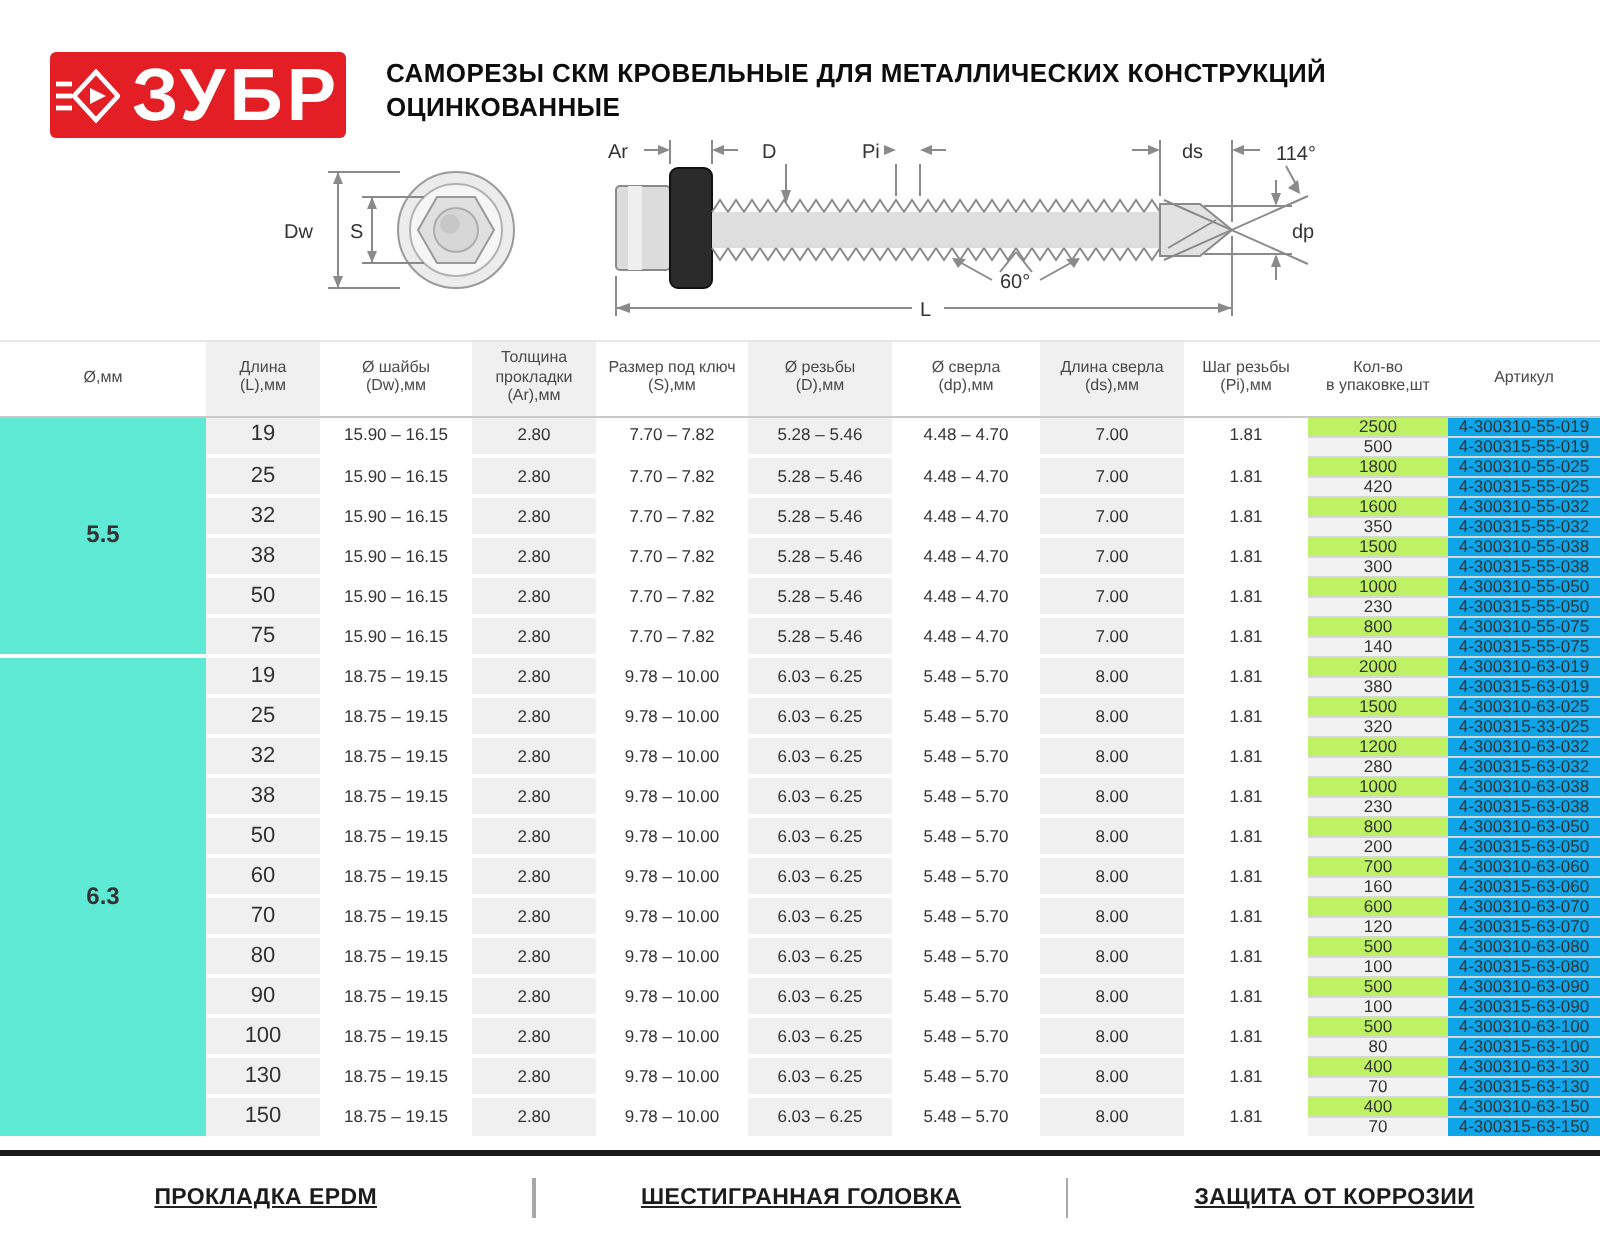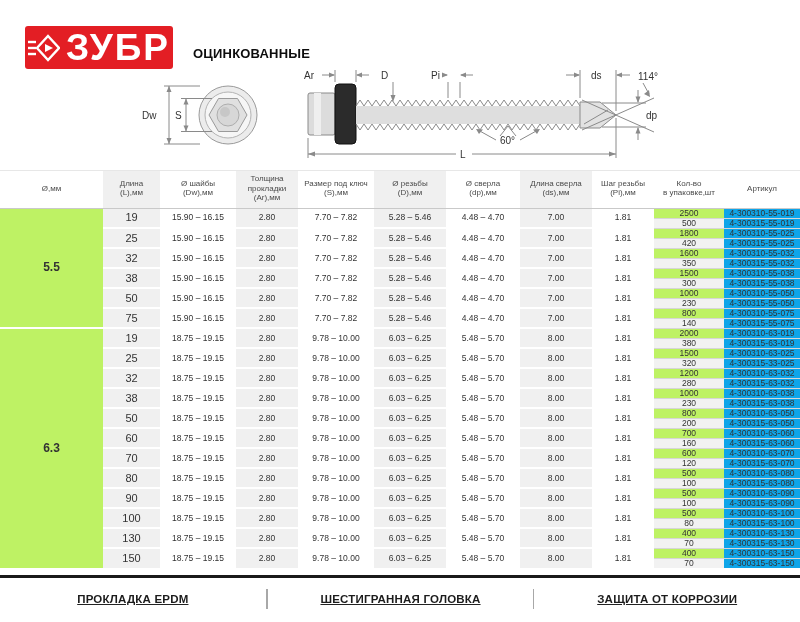--- a/index.html
+++ b/index.html
@@ -22,21 +22,21 @@
 
   
   table.spec{position:absolute;left:0;top:170px;width:800px;border-collapse:collapse;
              table-layout:fixed;border-spacing:0;}
   table.spec th{font-size:8px;font-weight:normal;color:#4a4a4a;line-height:9.5px;
                 vertical-align:middle;padding:3px 0 5px 0;border-top:1px solid #e7e7e7;
                 border-bottom:1px solid #c9c9c9;height:18px;}
   table.spec td{text-align:center;padding:0;line-height:9px;height:9px;overflow:hidden;
                 white-space:nowrap;color:#333;}
   col.g{background:#f0f0f0;}
-  td.c-diam{font-size:12px;font-weight:bold;color:#1d1d1d;background:#bef264;}
+  td.c-diam{font-size:12px;font-weight:bold;color:#1d1d1d;background:#5eead4;}
   td.c-len{font-size:11px;font-weight:normal;color:#1d1d1d;}
   td.c-val{font-size:8.5px;}
   td.c-qty{font-size:8.5px;text-align:right;padding-right:20px;background:#bef264;}
   td.c-qty.shade{background:#f2f2f2;}
   td.c-sku{font-size:8.5px;background:#0ea5e9;}
   tr.rmain td.rs{border-top:2px solid #fff;}
   td.c-qty,td.c-sku{border-top:1px solid #d6d6d6;}
   tbody tr:first-child td{border-top:0 !important;}
 
   
@@ -58,21 +58,21 @@
         <line x1="0" y1="8" x2="8" y2="8"></line>
         <line x1="0" y1="14" x2="8" y2="14"></line>
         <line x1="0" y1="20" x2="8" y2="20"></line>
         <polygon points="20,2 31,14 20,26 9,14"></polygon>
       </g>
       <polygon points="17,10 25,14 17,18" fill="#fff"></polygon>
     </svg>
     <span class="logo-text">ЗУБР</span>
   </div>
   <div class="title">
-    <br>
+    <span>САМОРЕЗЫ СКМ КРОВЕЛЬНЫЕ ДЛЯ МЕТАЛЛИЧЕСКИХ КОНСТРУКЦИЙ</span><br>
     <span>ОЦИНКОВАННЫЕ</span>
   </div>
 
   <div class="diagram">
     <svg viewBox="0 0 540 108">
 
       <circle cx="90" cy="53" r="29" fill="#ececec" stroke="#9a9a9a"></circle>
       <circle cx="90" cy="53" r="23" fill="#f6f6f6" stroke="#b3b3b3"></circle>
       <polygon points="109,53 99.5,69.5 80.5,69.5 71,53 80.5,36.5 99.5,36.5" fill="#e0e0e0" stroke="#9a9a9a"></polygon>
       <circle cx="90" cy="53" r="11" fill="#d7d7d7" stroke="#adadad"></circle>

